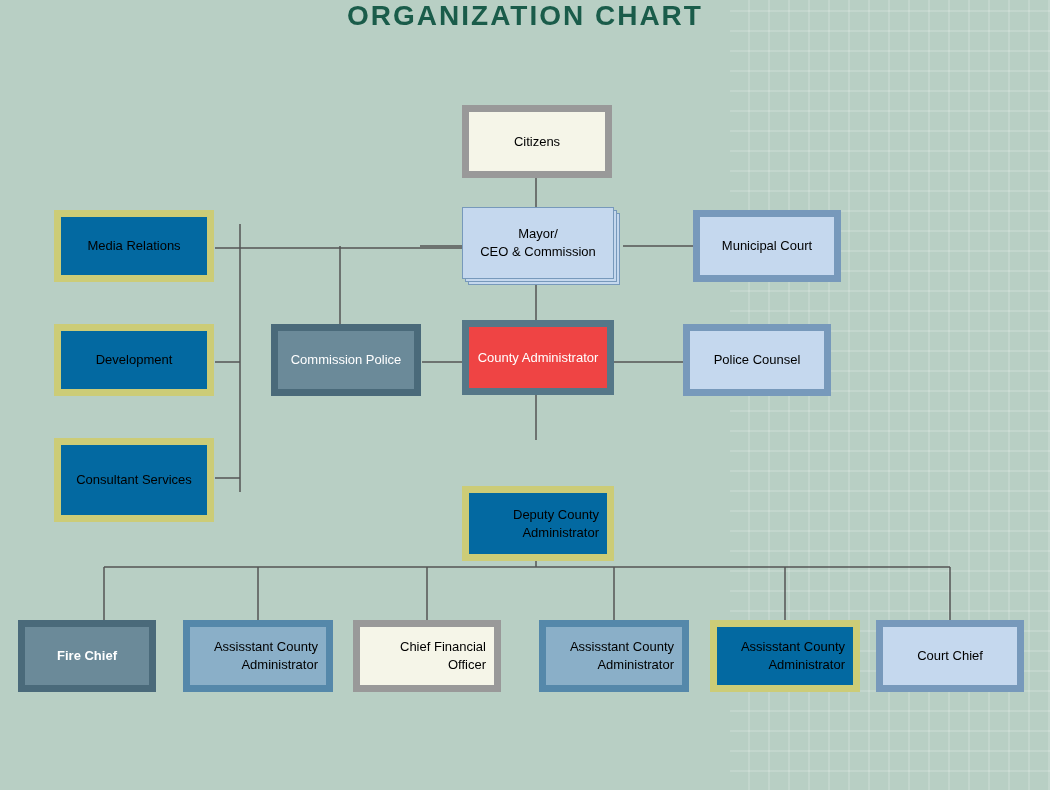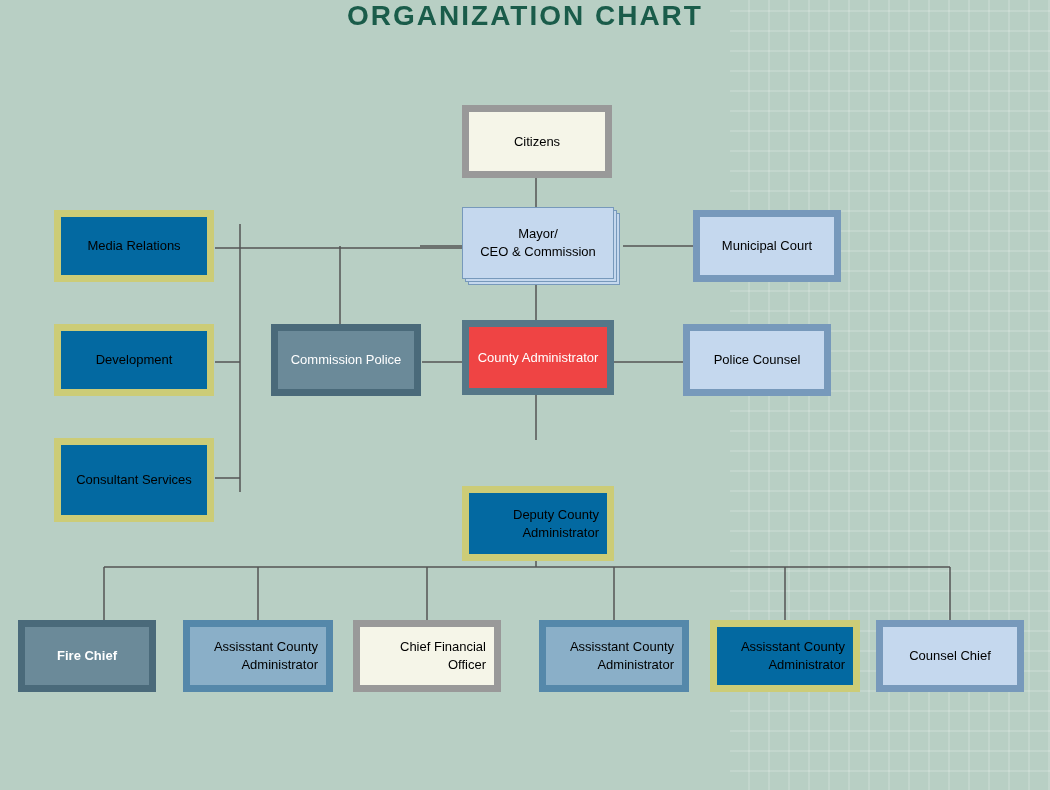--- a/index.html
+++ b/index.html
@@ -244,16 +244,16 @@
     <span>Assisstant County
 Administrator</span>
   </div>
 
   <div class="box box-yellow" style="left:710px; top:620px; width:150px; height:72px;">
     <span>Assisstant County
 Administrator</span>
   </div>
 
   <div class="box box-blue-light" style="left:876px; top:620px; width:148px; height:72px;">
-    <span>Counsel Chief</span>
+    <span>Court Chief</span>
   </div>
 
 </div>
 
 </body></html>

